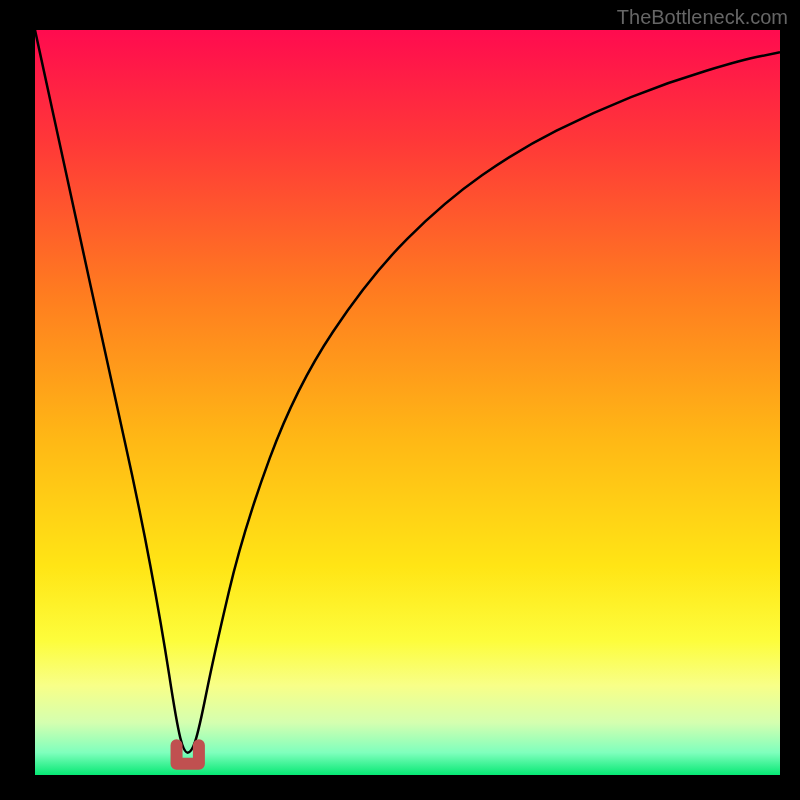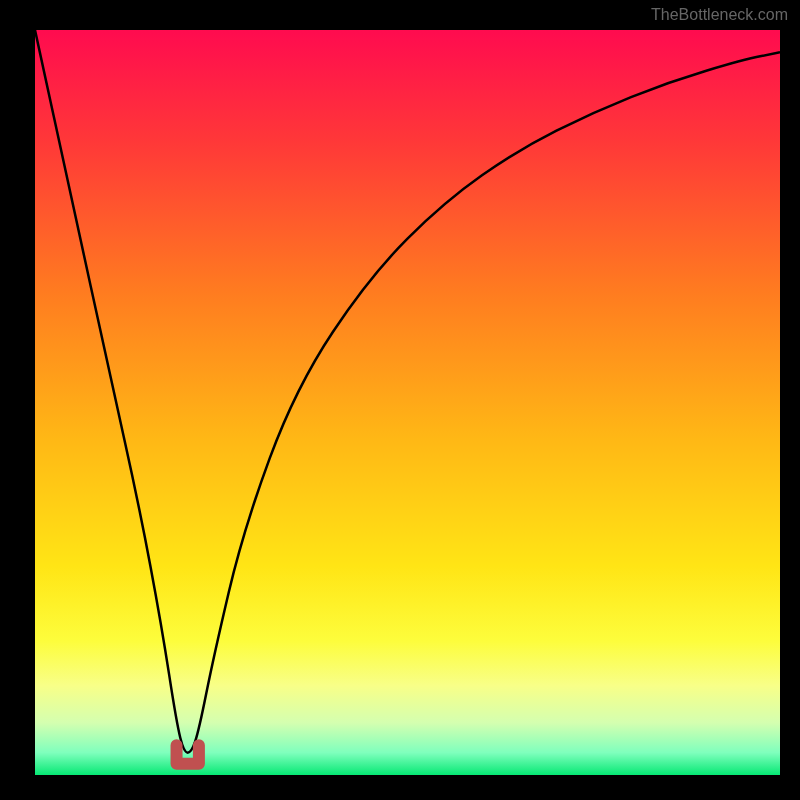--- a/index.html
+++ b/index.html
@@ -12,21 +12,21 @@
       height: 800px;
       background: #000;
       position: relative;
       overflow: hidden;
     }
     .watermark {
       position: absolute;
       top: 6px;
       right: 12px;
       font-family: Arial, sans-serif;
-      font-size: 16px;
+      font-size: 20px;
       color: #666;
       z-index: 10;
     }
     .chart-area {
       position: absolute;
       left: 35px;
       top: 30px;
       width: 745px;
       height: 745px;
     }

